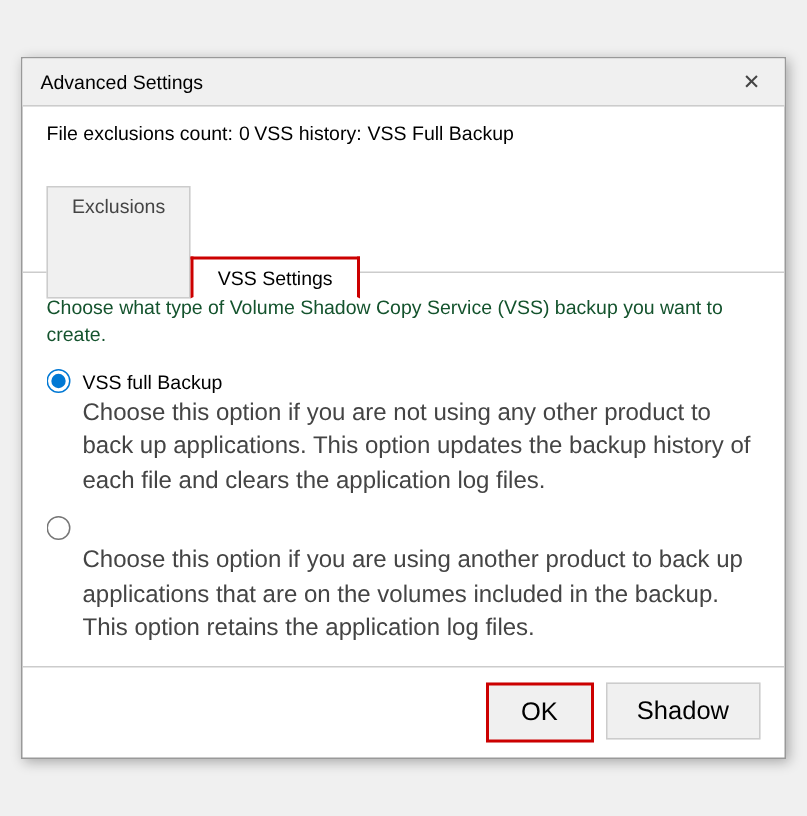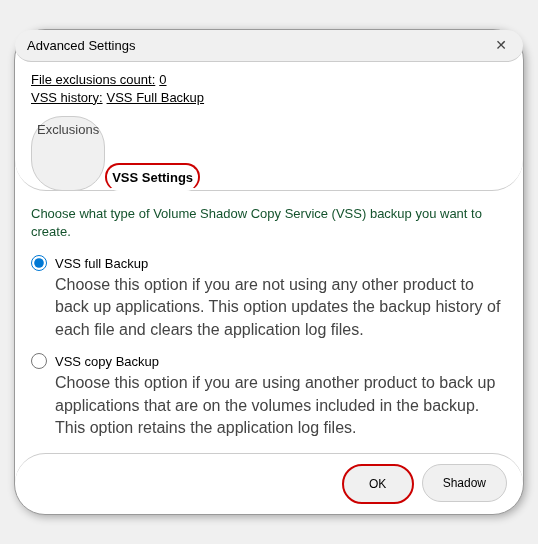--- a/index.html
+++ b/index.html
@@ -1,21 +1,20 @@
 <!DOCTYPE html>
 <html><head>
   <meta charset="utf-8">
   <style>
     * {
       box-sizing: border-box;
       margin: 0;
       padding: 0;
       font-family: 'Segoe UI', Tahoma, Geneva, Verdana, sans-serif;
       font-size: 13px;
-      border-radius: 31px;
     }
 
     body {
       background: #f0f0f0;
       display: flex;
       align-items: center;
       justify-content: center;
       width: 538px;
       height: 544px;
       overflow: hidden;
@@ -56,23 +55,21 @@
       font-size: 14px;
       color: #444;
       background: none;
       border: none;
       padding: 0;
     }
 
     .info-section {
       padding: 10px 16px 6px 16px;
       display: flex;
-      flex-direction: column;
       gap: 3px;
-      text-decoration: underline;
     }
 
     .info-row {
       display: flex;
       align-items: center;
       gap: 4px;
     }
 
     .info-label {
       color: #000;
@@ -84,35 +81,35 @@
     }
 
     .tabs-area {
       padding: 0 16px;
       display: flex;
       border-bottom: 1px solid #ccc;
       margin-top: 4px;
     }
 
     .tab {
-      padding: 5px 5px;
+      padding: 5px 16px;
       cursor: pointer;
       border: 1px solid transparent;
       position: relative;
-      top: 1px;
+      top: 18px;
       font-size: 13px;
       color: #000;
       background: #f0f0f0;
     }
 
     .tab.active {
       background: #fff;
       border: 2px solid #cc0000;
       border-bottom: 1px solid #fff;
-      font-weight: bold;
+      font-weight: normal;
       margin-top: 47px;
     }
 
     .tab:not(.active) {
       border: 1px solid #ccc;
       background: #f0f0f0;
       color: #444;
     }
 
     .tab-content {
@@ -173,21 +170,21 @@
       border-top: 1px solid #ccc;
     }
 
     .btn {
       padding: 18px 20px;
       min-width: 72px;
       height: 28px;
       cursor: pointer;
       border: 1px solid #ccc;
       background: #f0f0f0;
-      font-size: 12px;
+      font-size: 17px;
       color: #000;
       display: flex;
       align-items: center;
       justify-content: center;
     }
 
     .btn-ok {
       border: 2px solid #cc0000;
       background: #f0f0f0;
     }
@@ -231,21 +228,20 @@
         <div class="option-header">
           <input type="radio" name="vss-type" id="vss-full" checked="" style="">
           <label class="option-label" for="vss-full">VSS full Backup</label>
         </div>
         <p class="option-desc">Choose this option if you are not using any other product to back up applications. This option updates the backup history of each file and clears the application log files.</p>
       </div>
 
       <div class="option-item">
         <div class="option-header">
           <input type="radio" name="vss-type" id="vss-copy" style="">
-          <label class="option-label" for="vss-copy">VSS copy Backup</label>
         </div>
         <p class="option-desc">Choose this option if you are using another product to back up applications that are on the volumes included in the backup. This option retains the application log files.</p>
       </div>
     </div>
   </div>
 
   <div class="footer">
     <button class="btn btn-ok">OK</button>
     <button class="btn">Shadow</button>
   </div>

